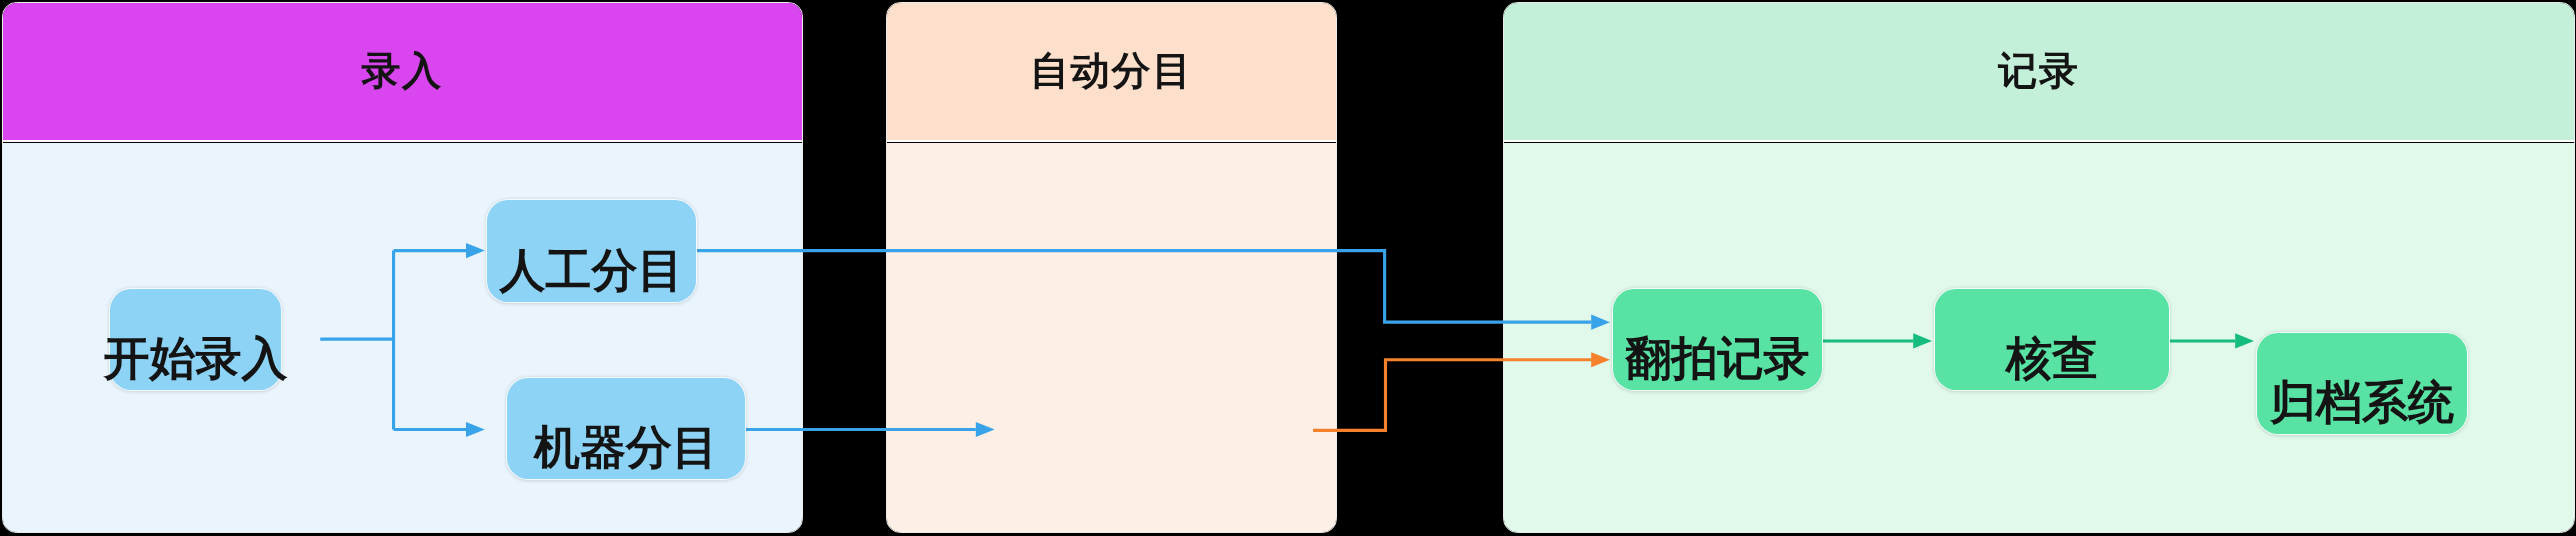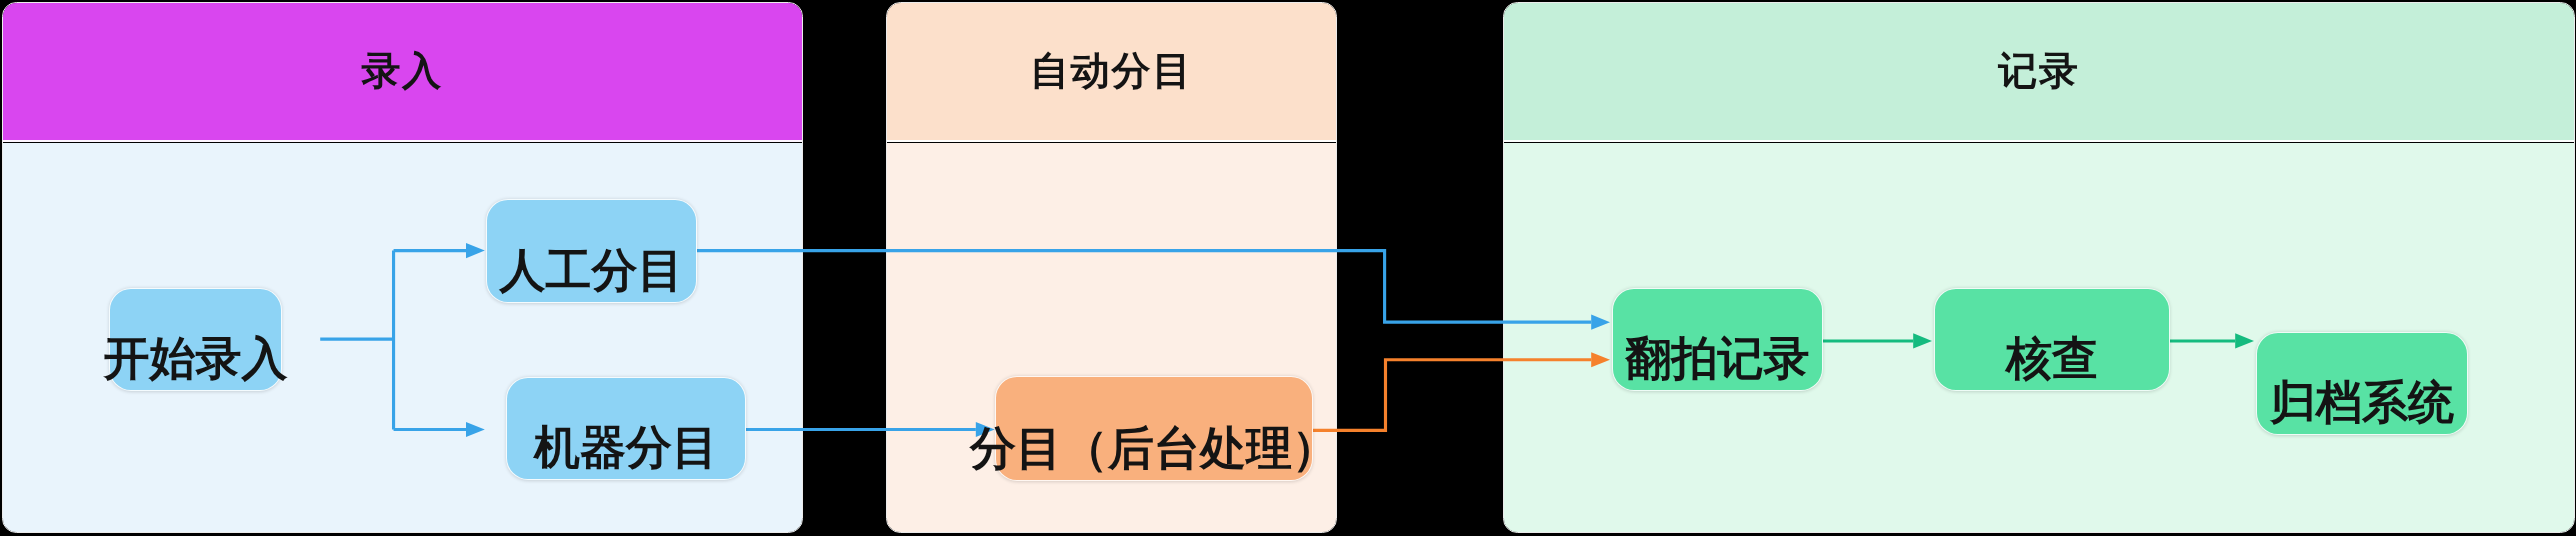--- a/index.html
+++ b/index.html
@@ -142,23 +142,20 @@
 
   <div class="node node-blue n-start">
     <span>开始录入</span>
   </div>
   <div class="node node-blue n-manual">
     <span>人工分目</span>
   </div>
   <div class="node node-blue n-machine">
     <span>机器分目</span>
   </div>
-  <div class="node node-orange n-catalog">
-    <span>分目（后台处理）</span>
-  </div>
   <div class="node node-green n-reshoot">
     <span>翻拍记录</span>
   </div>
   <div class="node node-green n-check">
     <span>核查</span>
   </div>
   <div class="node node-green n-archive">
     <span>归档系统</span>
   </div>
 

